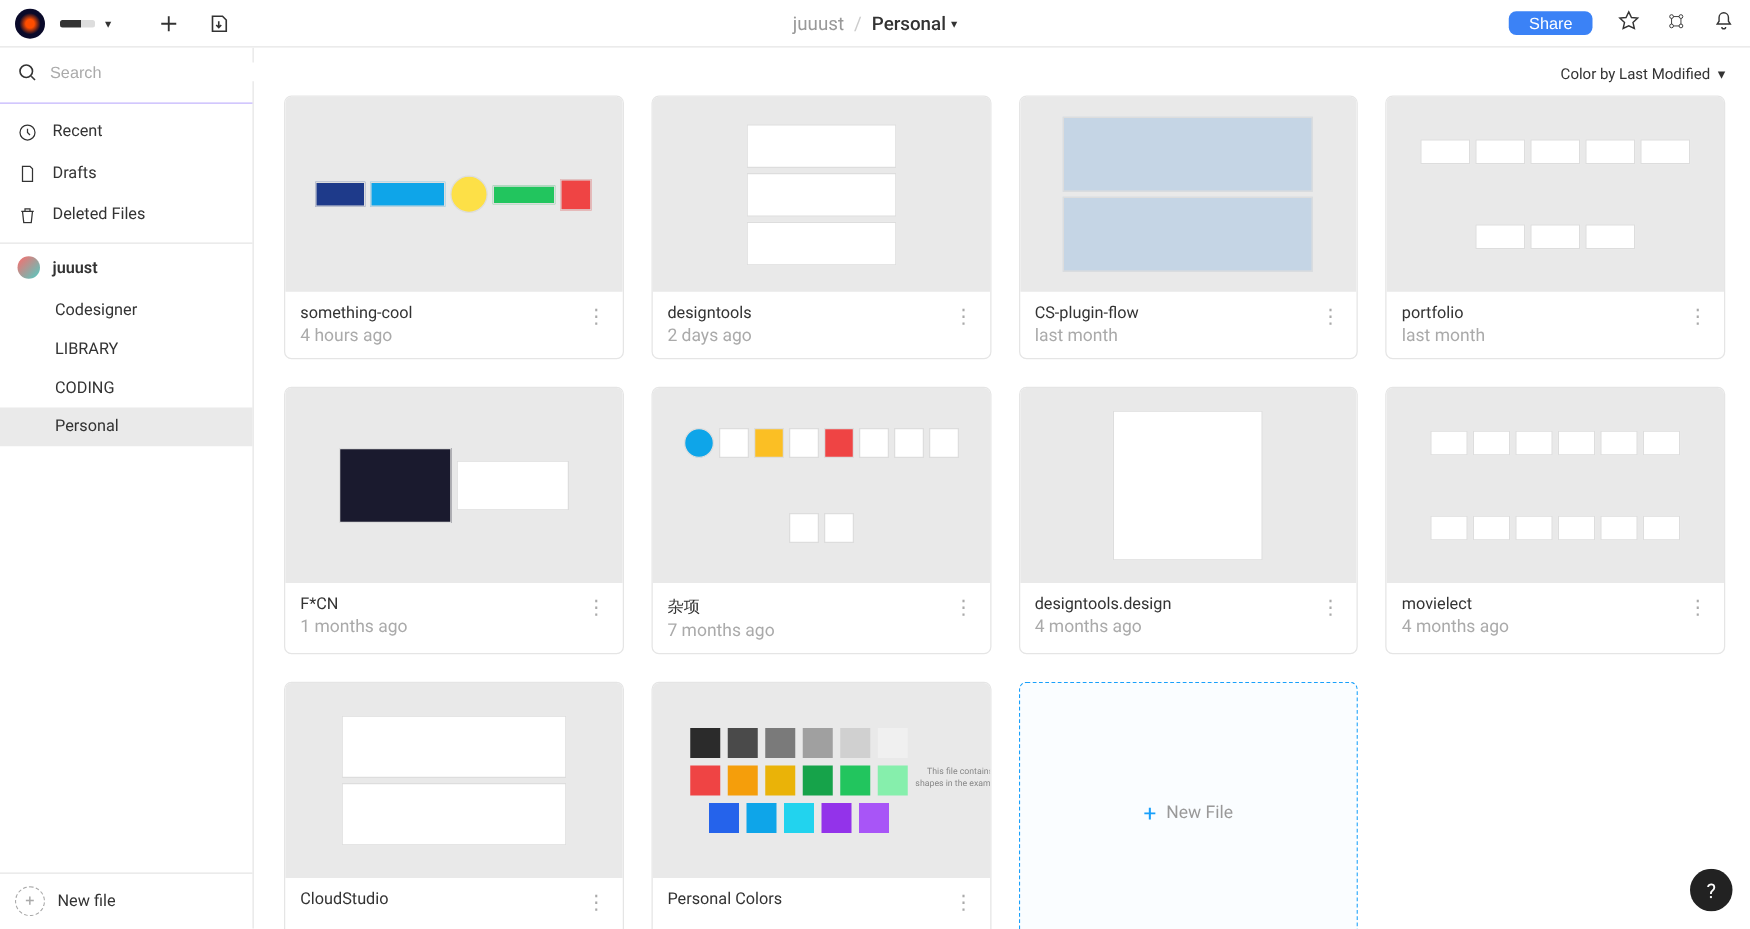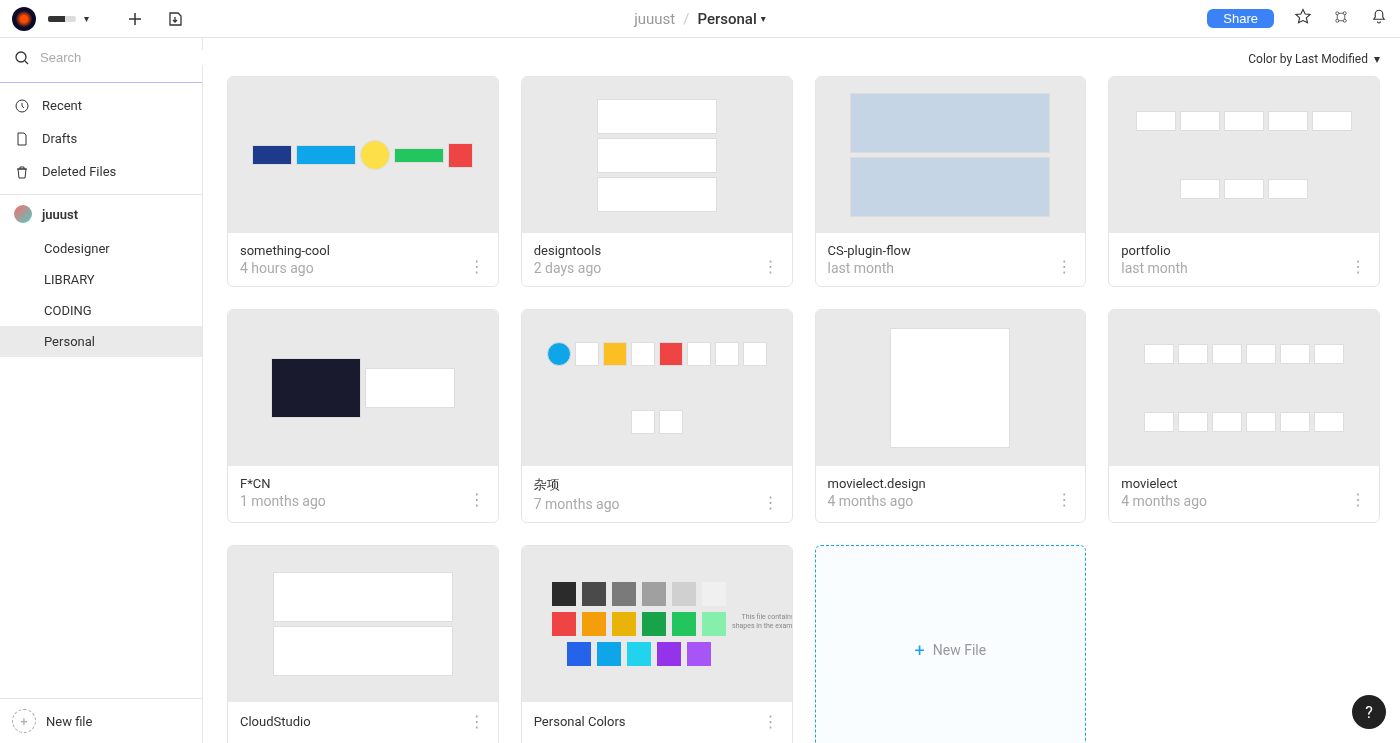--- a/index.html
+++ b/index.html
@@ -167,21 +167,21 @@
       flex-wrap: wrap;
       gap: 4px;
       align-items: center;
       justify-content: center;
     }
     .mini-rect { background: #fff; border: 1px solid #ddd; }
     .card-meta {
       padding: 10px 12px;
       display: flex;
       justify-content: space-between;
-      align-items: flex-end;
+      align-items: flex-start;
     }
     .card-text { display: flex; flex-direction: column; gap: 2px; }
     .card-title { font-size: 13px; color: #333; }
     .card-time { font-size: 14px; color: #aaa; }
     .dots { color: #aaa; cursor: pointer; font-size: 16px; letter-spacing: 1px; }
     .new-file {
       border: 1px dashed #18a0fb;
       border-radius: 6px;
       height: 210px;
       display: flex;
@@ -463,21 +463,21 @@
       </div>
 
       <div class="card">
         <div class="thumb">
           <div class="thumb-inner t7">
               <div class="mini-rect"></div>
             </div>
         </div>
         <div class="card-meta">
           <div class="card-text">
-            <span class="card-title">movielect.design</span>
+            <span class="card-title">designtools.design</span>
             <span class="card-time">4 months ago</span>
           </div>
           <span class="dots">⋮</span>
         </div>
       </div>
 
       <div class="card">
         <div class="thumb">
           <div class="thumb-inner t8">
               <div class="mini-rect"></div>

